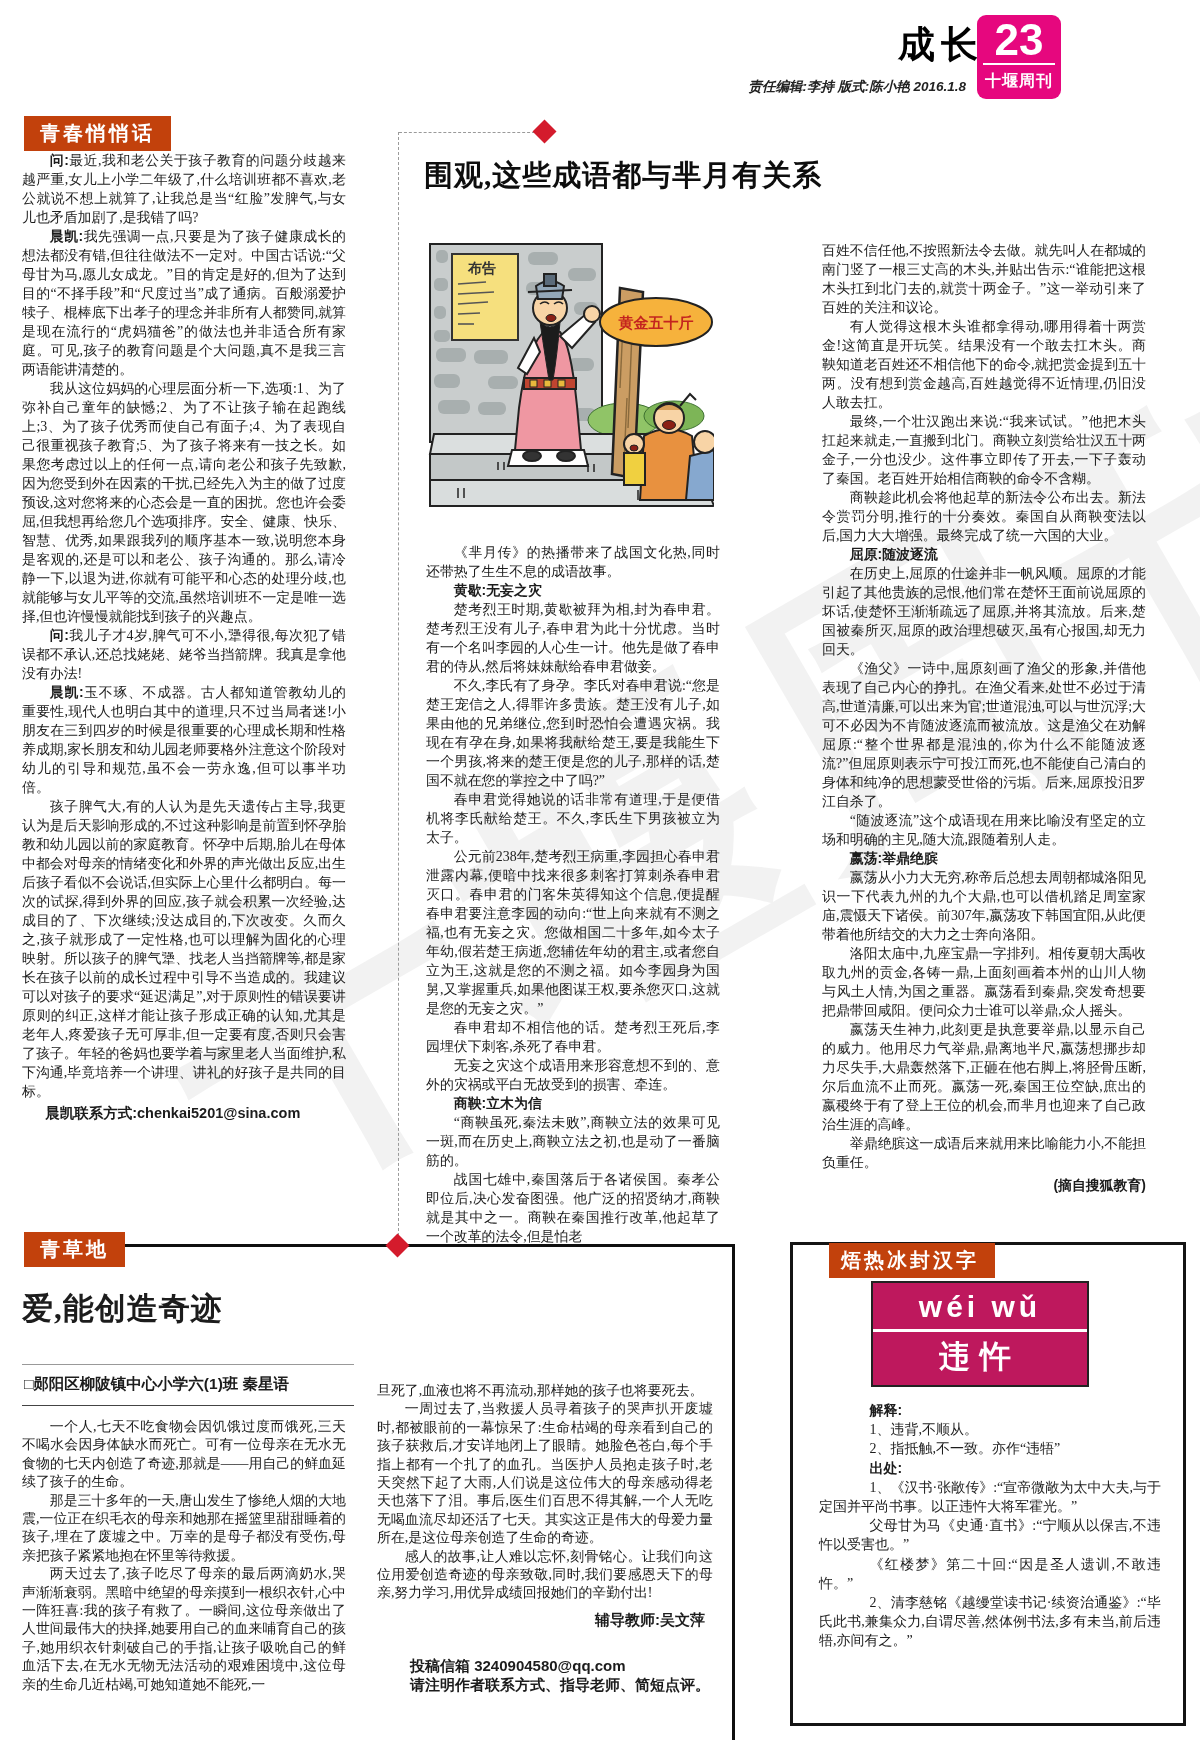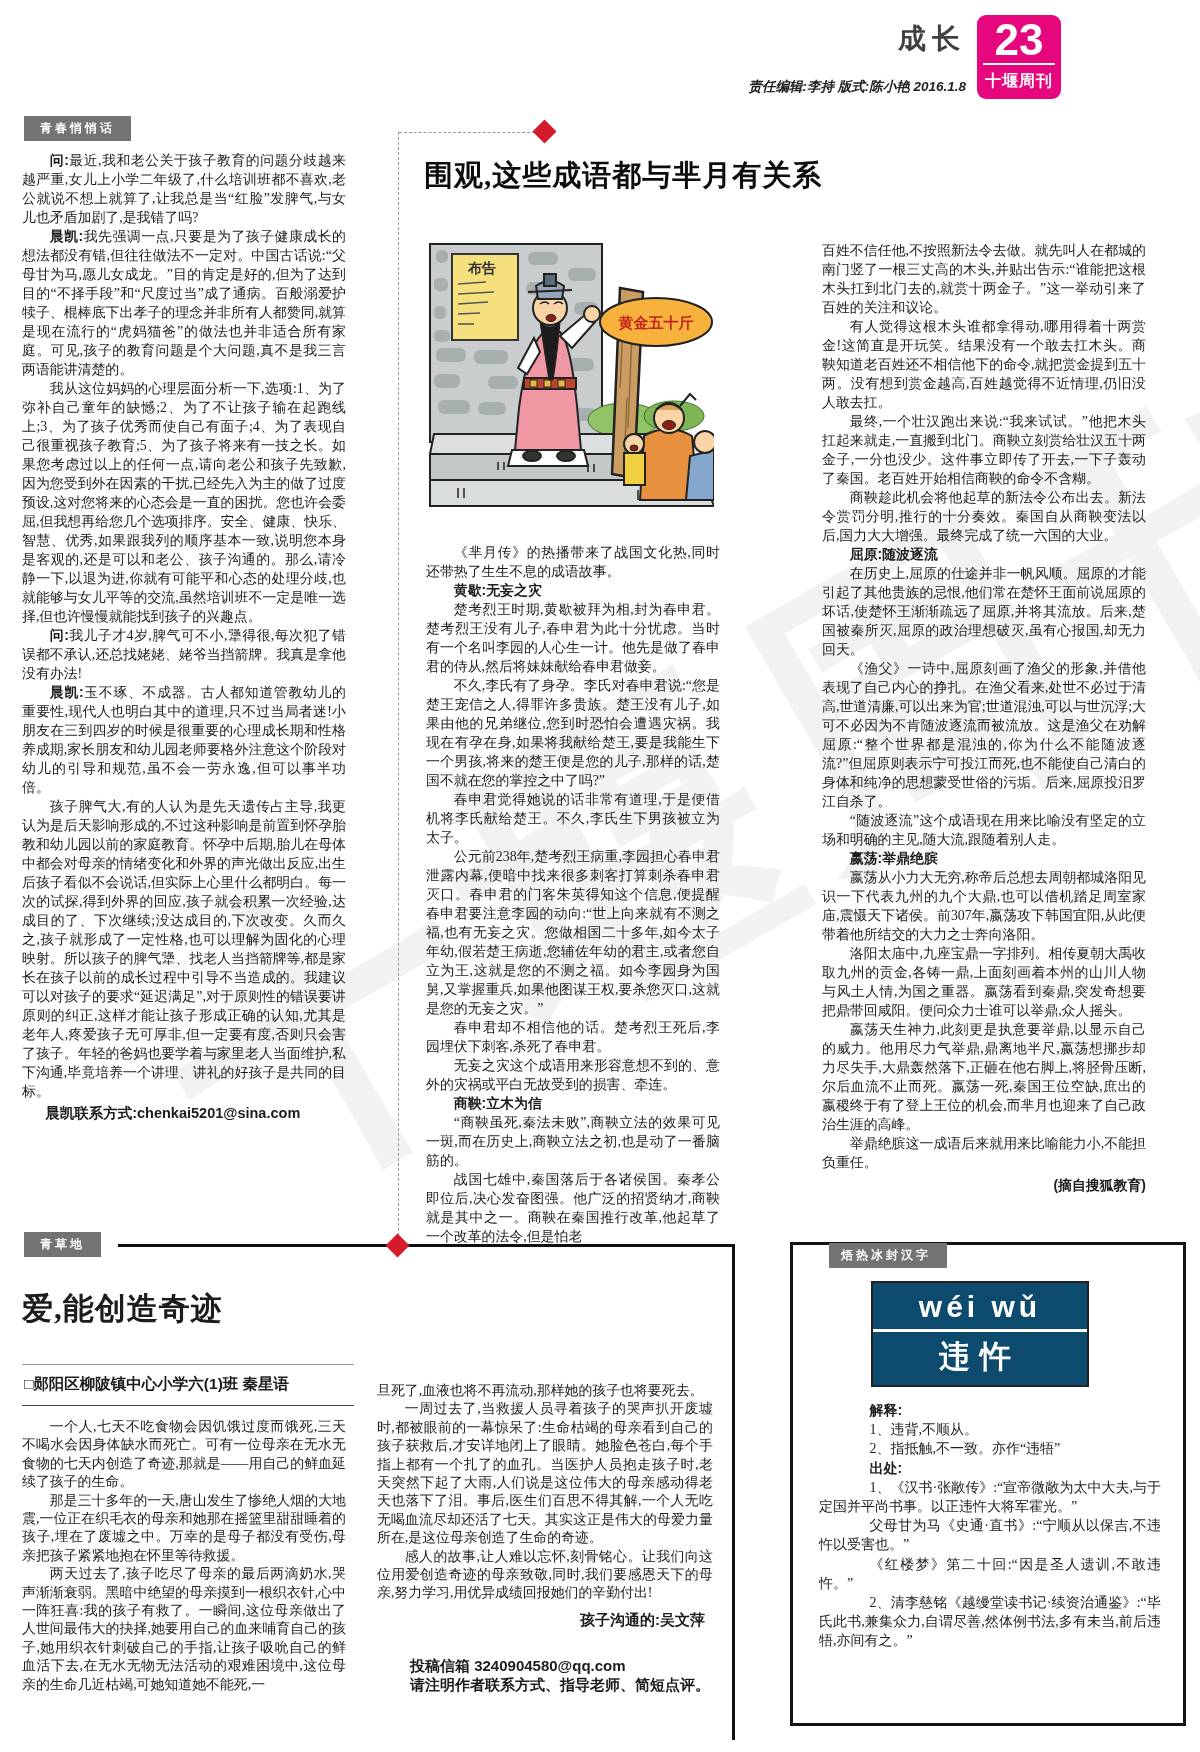--- a/index.html
+++ b/index.html
@@ -4,33 +4,33 @@
 <style>
   html,body{margin:0;padding:0;background:#888;}
   .page{position:relative;width:1200px;height:1752px;background:#ffffff;overflow:hidden;
         font-family:"Liberation Serif","DejaVu Serif",serif;color:#1c1c1c;}
   
   .watermark{position:absolute;left:90px;top:930px;font-family:"Liberation Sans","DejaVu Sans",sans-serif;
              font-weight:900;font-size:310px;letter-spacing:28px;color:rgba(70,70,70,0.07);
              transform:rotate(-30deg);transform-origin:left top;white-space:nowrap;z-index:0;pointer-events:none;}
   
   .sec-name{position:absolute;left:898px;top:20px;font-family:"Liberation Sans","DejaVu Sans",sans-serif;
-            font-weight:900;font-size:28px;letter-spacing:6px;color:#404040;z-index:2;}
+            font-weight:900;font-size:37px;letter-spacing:6px;color:#000000;z-index:2;}
   .editor-line{position:absolute;left:600px;top:78px;width:366px;text-align:right;
                font-family:"Liberation Sans","DejaVu Sans",sans-serif;font-style:italic;font-weight:700;
                font-size:13.5px;color:#222;z-index:2;}
   .pagebox{position:absolute;left:977px;top:15px;width:84px;height:84px;background:#e6077e;border-radius:9px;
            text-align:center;z-index:2;}
   .pagenum{font-family:"Liberation Sans","DejaVu Sans",sans-serif;font-weight:700;font-size:44px;color:#fff;
            line-height:47px;border-bottom:2px solid #fff;margin:1px 6px 0 6px;}
   .pubname{font-family:"Liberation Sans","DejaVu Sans",sans-serif;font-weight:700;font-size:16px;color:#fff;
            line-height:32px;letter-spacing:1px;}
   
-  .black-label{position:absolute;background:#737373;color:#fff;z-index:3;
-               font-family:"Liberation Sans","DejaVu Sans",sans-serif;font-weight:700;font-size:12px;
+  .black-label{position:absolute;background:#c2410c;color:#fff;z-index:3;
+               font-family:"Liberation Sans","DejaVu Sans",sans-serif;font-weight:700;font-size:20px;
                padding:4px 16px;letter-spacing:3px;}
   
   .col{position:absolute;font-size:13.9px;line-height:19px;text-align:justify;z-index:1;overflow:hidden;}
   .col p{margin:0;text-indent:2em;}
   .col p.noind{text-indent:0;}
   .col p.sub{font-family:"Liberation Sans","DejaVu Sans",sans-serif;font-weight:700;}
   .col p.src{font-family:"Liberation Sans","DejaVu Sans",sans-serif;font-weight:700;text-align:right;text-indent:0;margin-top:4px;}
   .col p.contact{font-family:"Liberation Sans","DejaVu Sans",sans-serif;font-weight:700;font-size:14.5px;text-indent:1.6em;margin-top:3px;}
   .col p.teacher{font-family:"Liberation Sans","DejaVu Sans",sans-serif;font-weight:700;font-size:15px;text-align:right;text-indent:0;margin-top:8px;padding-right:8px;}
   .col p.submit{font-family:"Liberation Sans","DejaVu Sans",sans-serif;font-weight:700;font-size:15px;text-indent:2.2em;}
@@ -44,21 +44,21 @@
   .cartoon{position:absolute;left:428px;top:238px;width:286px;height:286px;z-index:1;}
   
   .bline{position:absolute;left:118px;top:1244px;width:616px;height:3px;background:#0f0f0f;z-index:2;}
   .vline2{position:absolute;left:732px;top:1244px;width:3px;height:496px;background:#0f0f0f;z-index:2;}
   .e-title{position:absolute;left:22px;top:1288px;font-weight:900;font-size:31px;letter-spacing:1px;z-index:2;}
   .byline{position:absolute;left:22px;top:1364px;width:330px;border-top:1px solid #999;border-bottom:1px solid #444;
           padding:9px 0 10px 2px;font-family:Liberation Sans, sans-serif;font-weight:700;font-size:15.5px;z-index:2;}
   
   .hz-box{position:absolute;left:790px;top:1242px;width:390px;height:478px;border:3px solid #141414;z-index:2;background:#fff;}
   .hz-label{left:36px;top:-2px;padding-left:12px;}
-  .red-card{position:absolute;left:78px;top:36px;width:214px;background:#0c4a6e;border:2px solid #222;}
+  .red-card{position:absolute;left:78px;top:36px;width:214px;background:#be185d;border:2px solid #222;}
   .pinyin{font-family:"Liberation Sans","DejaVu Sans",sans-serif;font-weight:700;font-size:30px;color:#fff;
           text-align:center;padding:7px 0 5px 0;border-bottom:3px solid #fff;letter-spacing:4px;}
   .hz-word{font-family:"Liberation Sans","DejaVu Sans",sans-serif;font-weight:700;font-size:31px;color:#fff;
            text-align:center;padding:4px 0 7px 0;letter-spacing:10px;}
   .hz-text{position:absolute;left:26px;right:22px;top:156px;font-size:14px;line-height:19.2px;text-align:justify;}
   .hz-text p{margin:0;text-indent:3.6em;}
   .hz-text p.hhead{font-family:"Liberation Sans","DejaVu Sans",sans-serif;font-weight:700;}
   .e-col{line-height:18.4px;}
 </style>
 </head>
@@ -275,21 +275,21 @@
       <p class="para"><span>两天过去了,孩子吃尽了母亲的最后两滴奶水,哭声渐渐衰弱。黑暗中绝望的母亲摸到一根织衣针,心中一阵狂喜:我的孩子有救了。一瞬间,这位母亲做出了人世间最伟大的抉择,她要用自己的血来哺育自己的孩子,她用织衣针刺破自己的手指,让孩子吸吮自己的鲜血活下去,在无水无物无法活动的艰难困境中,这位母亲的生命几近枯竭,可她知道她不能死,一</span></p>
     </div>
   <div class="col e-col" style="left:377px;top:1382px;width:336px;height:360px;">
 
       <p class="para noind"><span>旦死了,血液也将不再流动,那样她的孩子也将要死去。</span></p>
 
       <p class="para"><span>一周过去了,当救援人员寻着孩子的哭声扒开废墟时,都被眼前的一幕惊呆了:生命枯竭的母亲看到自己的孩子获救后,才安详地闭上了眼睛。她脸色苍白,每个手指上都有一个扎了的血孔。当医护人员抱走孩子时,老天突然下起了大雨,人们说是这位伟大的母亲感动得老天也落下了泪。事后,医生们百思不得其解,一个人无吃无喝血流尽却还活了七天。其实这正是伟大的母爱力量所在,是这位母亲创造了生命的奇迹。</span></p>
 
       <p class="para"><span>感人的故事,让人难以忘怀,刻骨铭心。让我们向这位用爱创造奇迹的母亲致敬,同时,我们要感恩天下的母亲,努力学习,用优异成绩回报她们的辛勤付出!</span></p>
 
-      <p class="para teacher"><span>孩子沟通的:吴文萍</span></p>
+      <p class="para teacher"><span>辅导教师:吴文萍</span></p>
 
       <p class="para submit gap"><span>投稿信箱 3240904580@qq.com</span></p>
 
       <p class="para submit"><span>请注明作者联系方式、指导老师、简短点评。</span></p>
     </div>
 
   <div class="hz-box">
     <div class="black-label hz-label">焐热冰封汉字</div>
     <div class="red-card">
       <div class="pinyin">wéi wǔ</div>

